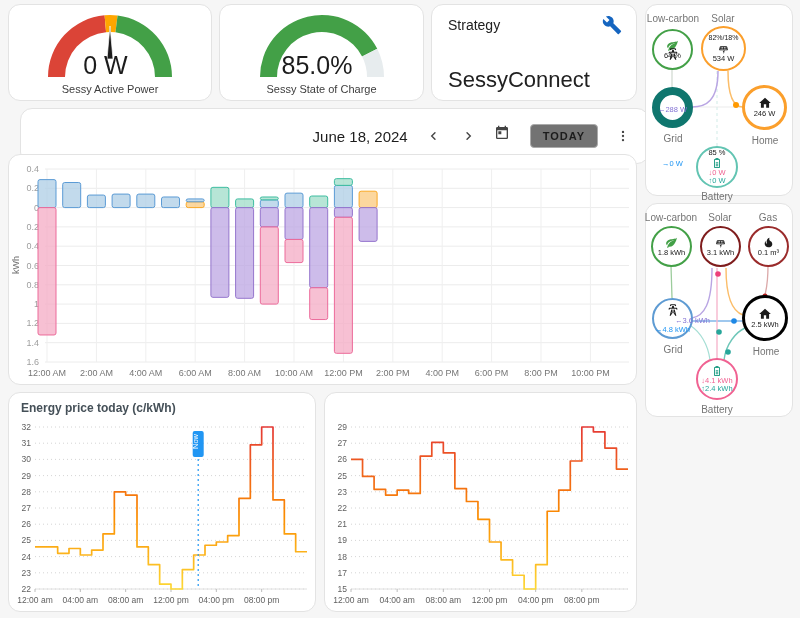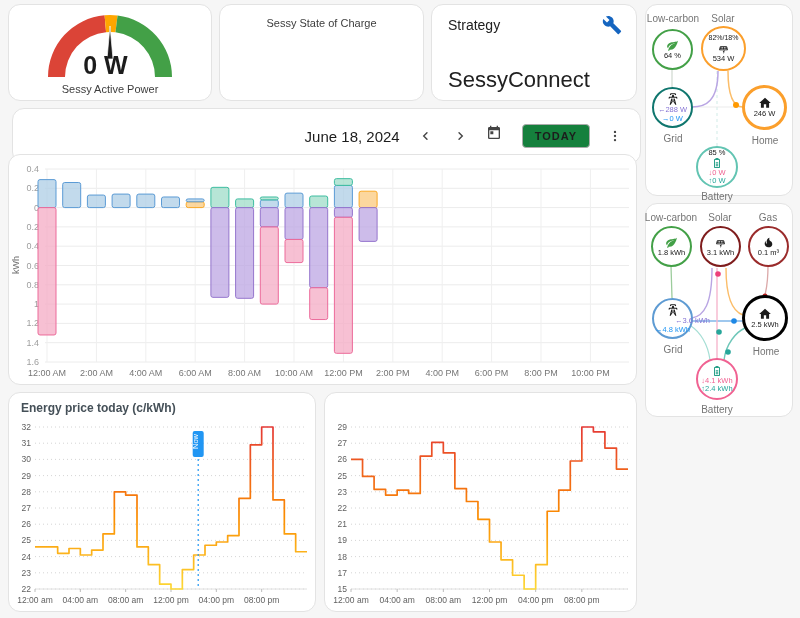--- a/index.html
+++ b/index.html
@@ -1,31 +1,31 @@
 <!DOCTYPE html>
 <html><head>
 <meta charset="utf-8">
 <style>
   * { margin:0; padding:0; box-sizing:border-box; }
   html,body { width:800px; height:618px; background:#f6f6f6; font-family:"Liberation Sans",sans-serif; overflow:hidden; }
   .card { position:absolute; background:#fff; border:1px solid #e3e3e3; border-radius:12px; }
   
   .gauge-wrap { display:flex; flex-direction:column; align-items:center; padding-top:8px; }
   .gauge-box { position:relative; width:132px; height:66px; }
-  .gauge-value { position:absolute; left:0; right:9px; top:38px; text-align:center; font-size:25px; font-weight:bold; color:#1c1c1c; }
+  .gauge-value { position:absolute; left:0; right:9px; top:38px; text-align:center; font-size:25px; font-weight:normal; color:#1c1c1c; }
   .gauge-label { margin-top:4px; font-size:11px; color:#3d3d3d; }
   
   .strategy-title { position:absolute; left:16px; top:12px; font-size:14px; color:#212121; }
   .strategy-icon { position:absolute; right:14px; top:10px; width:20px; height:20px; color:#1565c0; }
   .strategy-value { position:absolute; left:16px; top:62px; font-size:22px; color:#212121;text-align:right; }
   
   .datebar { display:flex; align-items:center; justify-content:flex-end; gap:14px; padding:0 14px; }
   .date-text { font-size:15px; color:#1c1c1c; }
   .nav-btn { width:22px; height:22px; display:flex; align-items:center; justify-content:center; color:#444; cursor:pointer; }
-  .today-btn { border:1px solid #ababab; border-radius:4px; padding:5px 12px; font-size:11px; letter-spacing:1px; color:#1c1c1c; background:#15803d; font-weight:bold; }
+  .today-btn { border:1px solid #ababab; border-radius:4px; padding:5px 12px; font-size:11px; letter-spacing:1px; color:#1c1c1c; background:#737373; font-weight:bold; }
   
   .flow-label { position:absolute; font-size:10px; color:#757575; transform:translateX(-50%); white-space:nowrap; }
   .flow-node { position:absolute; border-radius:50%; background:#fff; display:flex; flex-direction:column; align-items:center; justify-content:center; line-height:1.1; z-index:2; }
   .flow-node .val { font-size:7.5px; color:#212121; white-space:nowrap; }
   .nico { display:block; }
   .nico svg { display:block; }
   .flow-svg { position:absolute; inset:0; z-index:1; }
   
   .chart-title { position:absolute; left:12px; top:8px; font-size:12px; font-weight:bold; color:#455058; }
   svg text { font-family:"Liberation Sans",sans-serif; }
@@ -42,35 +42,42 @@
           <path d="M73.55589929111913,2.4621385982380275 A62,62 0 0 1 128,63.99999999999999 L111,63.99999999999999 A45,45 0 0 0 71.48412045323163,19.33542317614051 Z" fill="#43a047"></path>
           <polygon points="63,46 66,13 69,46" fill="#1c1c1c" stroke="#fff" stroke-width="0.7" transform="rotate(0 66 64)"></polygon>
         </svg>
       <div class="gauge-value">0 W</div>
     </div>
     <div class="gauge-label">Sessy Active Power</div>
   </div>
 </div>
 <div class="card" style="left:219px;top:4px;width:205px;height:97px;">
   <div class="gauge-wrap">
+    <div class="gauge-box">
+      <svg id="gauge-1" width="132" height="66" viewBox="0 0 132 66">
+          <path d="M4,64 A62,62 0 0 1 121.2424044996788,35.852589016148094 L106.09529358847655,43.570427511720396 A45,45 0 0 0 21,64 Z" fill="#43a047"></path>
+          <path d="M121.2424044996788,35.852589016148094 A62,62 0 0 1 128,63.99999999999999 L111,63.99999999999999 A45,45 0 0 0 106.09529358847655,43.570427511720396 Z" fill="#e7ecee"></path>
+        </svg>
+      <div class="gauge-value">85.0%</div>
+    </div>
     <div class="gauge-label">Sessy State of Charge</div>
   </div>
 </div>
 
 <div class="card" style="left:431px;top:4px;width:206px;height:97px;">
   <div class="strategy-title">Strategy</div>
   <span class="strategy-icon nico">
       <svg width="20" height="20" viewBox="0 0 24 24">
         <path d="M22.7,19L13.6,9.9C14.5,7.6 14,4.9 12.1,3C10.1,1 7.1,0.6 4.7,1.7L9,6L6,9L1.6,4.7C0.4,7.1 0.9,10.1 2.9,12.1C4.8,14 7.5,14.5 9.8,13.6L18.9,22.7C19.3,23.1 19.9,23.1 20.3,22.7L22.6,20.4C23.1,20 23.1,19.3 22.7,19Z" fill="currentColor"></path>
       </svg>
     </span>
   <div class="strategy-value">SessyConnect</div>
 </div>
 
-<div class="card datebar" style="left:12px;top:108px;width:629px;height:56px;">
+<div class="card datebar" style="left:20px;top:108px;width:629px;height:56px;">
   <span class="date-text">June 18, 2024</span>
   <span class="nav-btn">
     <svg width="14" height="14" viewBox="0 0 24 24">
         <path d="M15.4 6.4 L9.8 12 L15.4 17.6" fill="none" stroke="currentColor" stroke-width="2.4" stroke-linecap="round"></path>
       </svg>
   </span>
   <span class="nav-btn">
     <svg width="14" height="14" viewBox="0 0 24 24">
         <path d="M8.6 6.4 L14.2 12 L8.6 17.6" fill="none" stroke="currentColor" stroke-width="2.4" stroke-linecap="round"></path>
       </svg>
@@ -293,21 +300,21 @@
   <div class="flow-node" style="left:55px;top:21px;width:45px;height:45px;border:2px solid #fb9f2c;">
     <span class="val" style="font-size:7px;">82%/18%</span>
     <span class="nico" style="color:#1c1c1c;">
         <svg width="13" height="13" viewBox="0 0 24 24">
           <path d="M4.5,14.5 L6.2,8.5 H17.8 L19.5,14.5 Z M7.5,9.5 L6.9,13.5 M12,9.5 V13.5 M16.5,9.5 L17.1,13.5 M5.5,11.5 H18.5" fill="none" stroke="currentColor" stroke-width="1.6"></path>
           <path d="M13.2,14.8 L10.6,18.6 H12.2 L11.2,22 L14.6,17.4 H12.8 L14.2,14.8 Z" fill="currentColor"></path>
         </svg>
       </span>
     <span class="val">534 W</span>
   </div>
-  <div class="flow-node" style="left:6px;top:82px;width:41px;height:41px;border:2px solid #0f766e;">
+  <div class="flow-node" style="left:6px;top:82px;width:41px;height:41px;border:8px solid #0f766e;gap:45px;">
     <span class="nico" style="color:#1c1c1c;">
         <svg width="14" height="14" viewBox="0 0 24 24">
           <path d="M8.28,5.45L6.5,4.55L7.76,2H16.23L17.5,4.55L15.72,5.44L15,4H9L8.28,5.45M18.62,8H14.09L13.3,5H10.7L9.91,8H5.38L4.1,10.55L5.89,11.44L6.62,10H17.38L18.1,11.45L19.89,10.56L18.62,8M17.77,22H15.7L15.46,21.1L12,15.9L8.53,21.1L8.3,22H6.23L9.12,11H11.19L10.83,12.35L12,14.1L13.16,12.35L12.81,11H14.88L17.77,22M11.4,15L10.5,13.65L9.32,18.13L11.4,15M14.68,18.12L13.5,13.64L12.6,15L14.68,18.12Z" fill="currentColor"></path>
         </svg>
       </span>
     <span class="val" style="color:#8573d4;">←288 W</span>
     <span class="val" style="color:#2196f3;">→0 W</span>
   </div>
   <div class="flow-node" style="left:96px;top:80px;width:45px;height:45px;border:3px solid #fb9f2c;">
     <span class="nico" style="color:#1c1c1c;">

